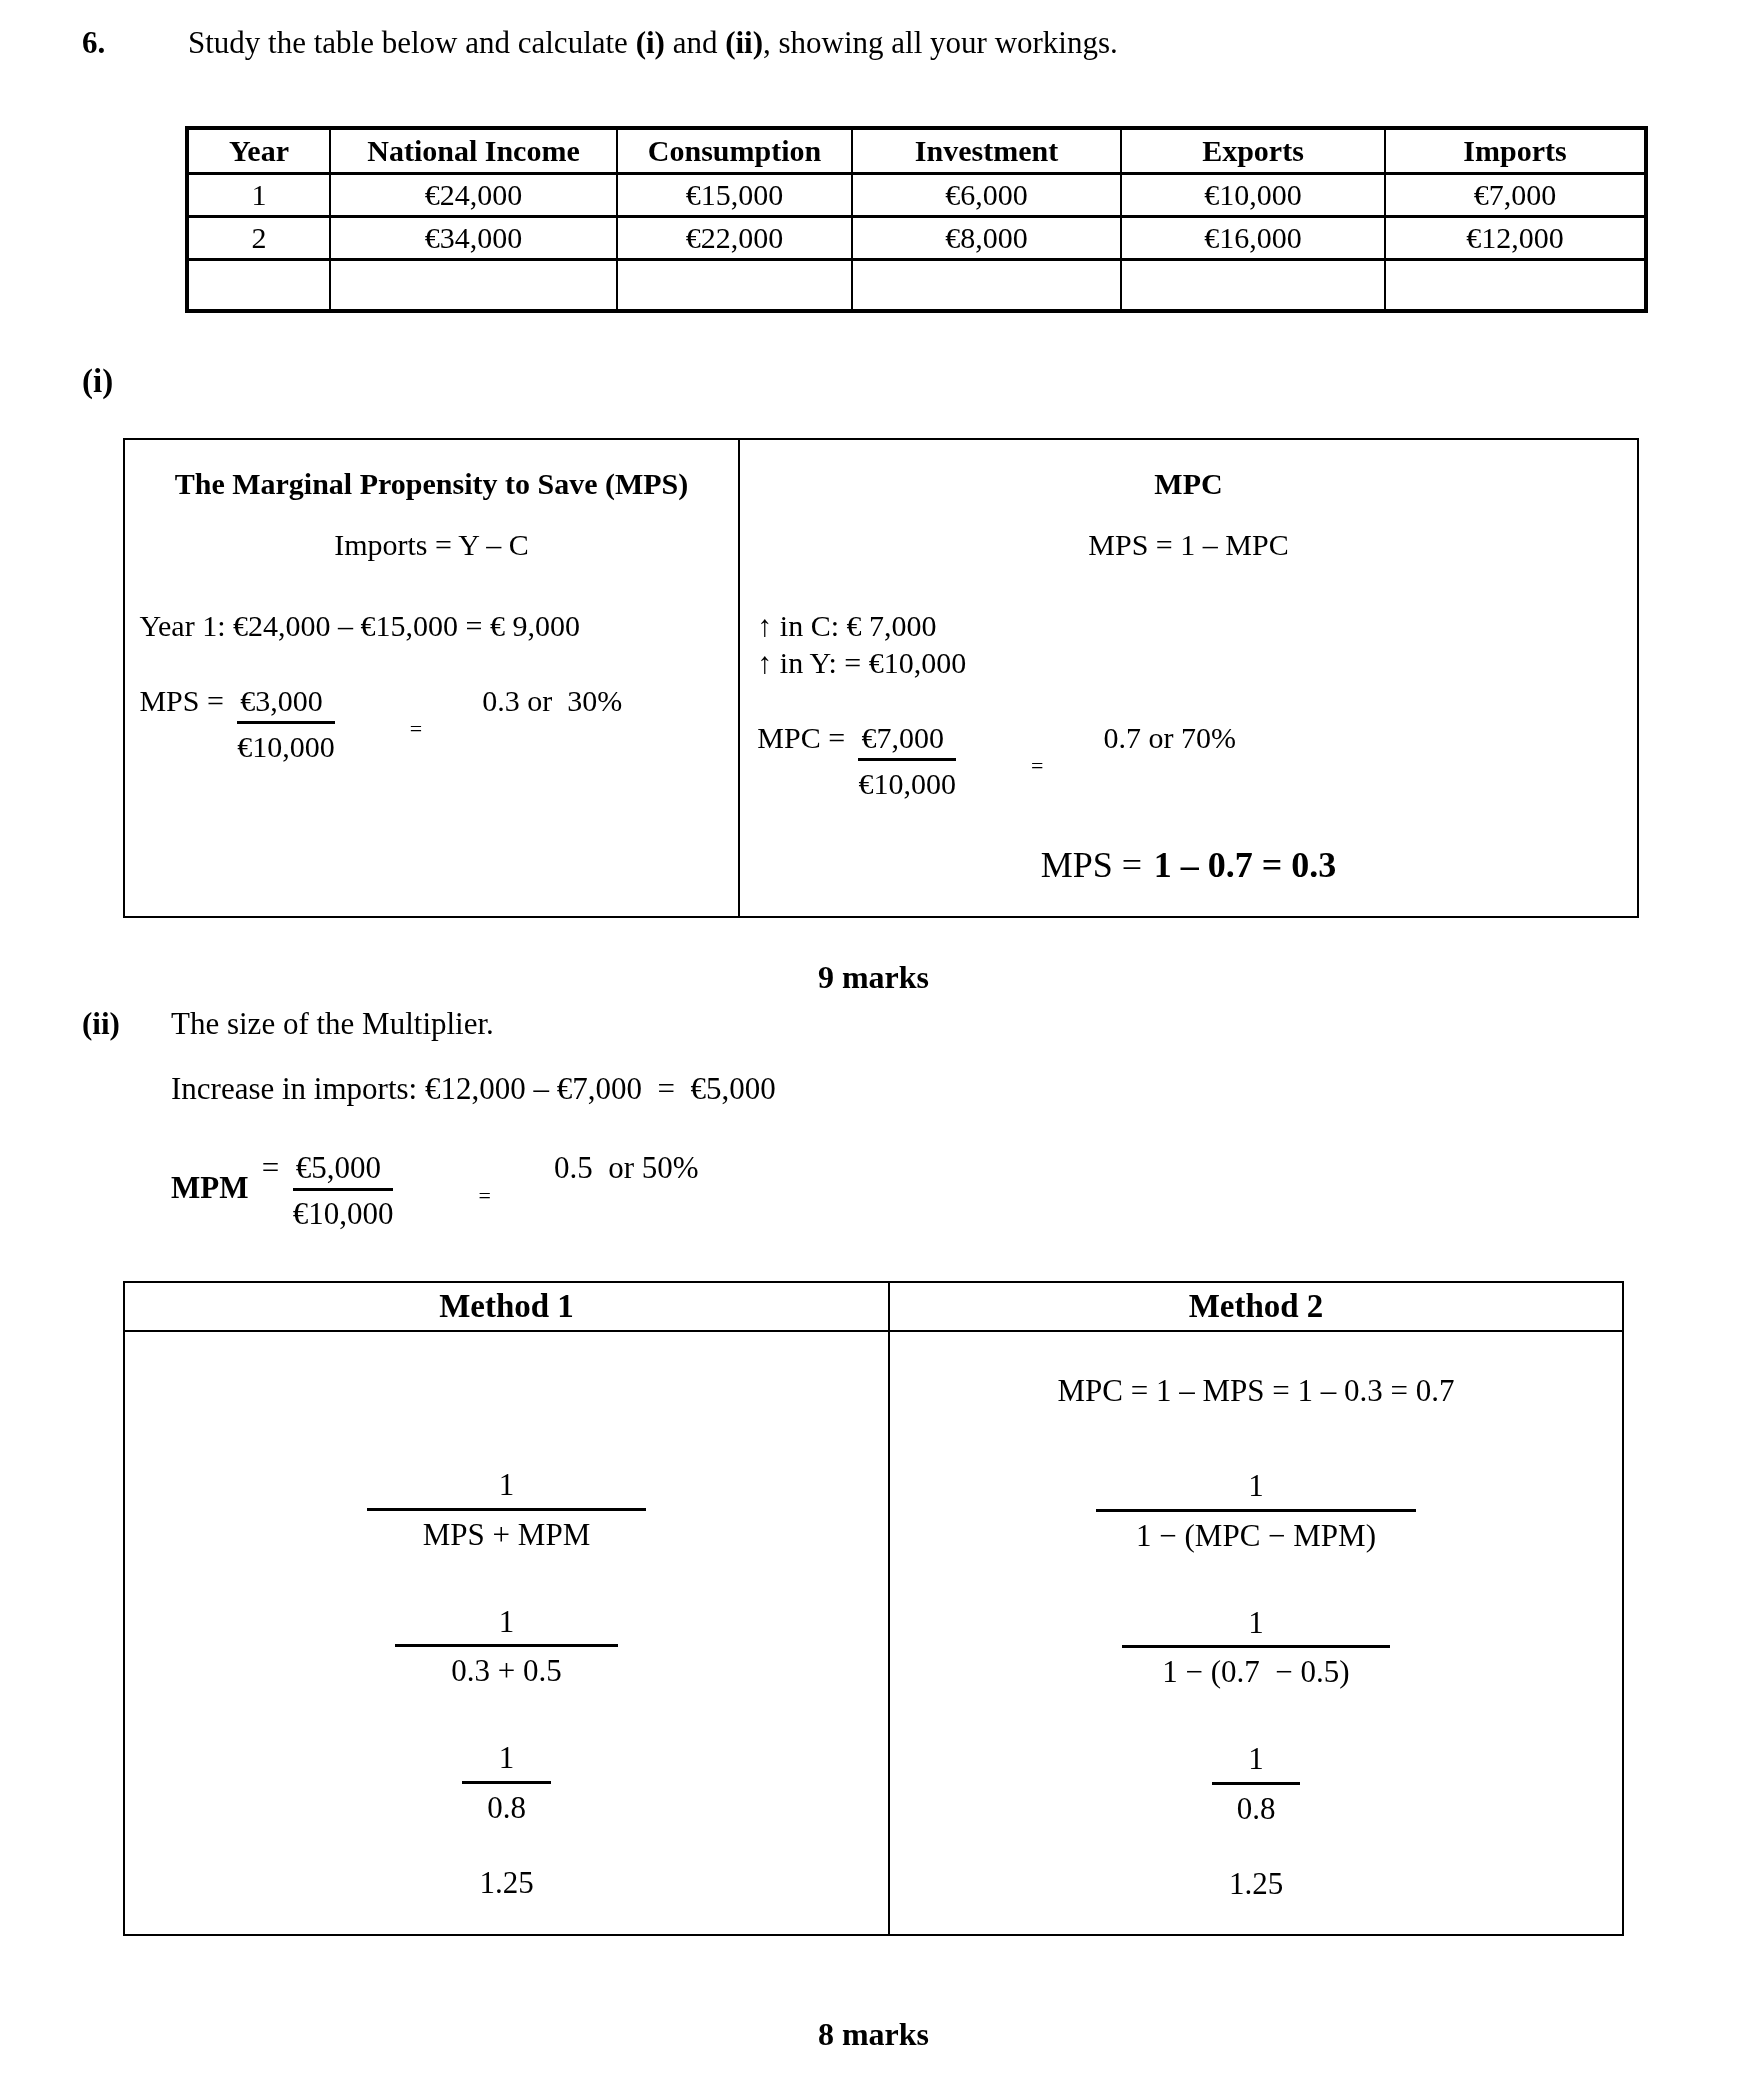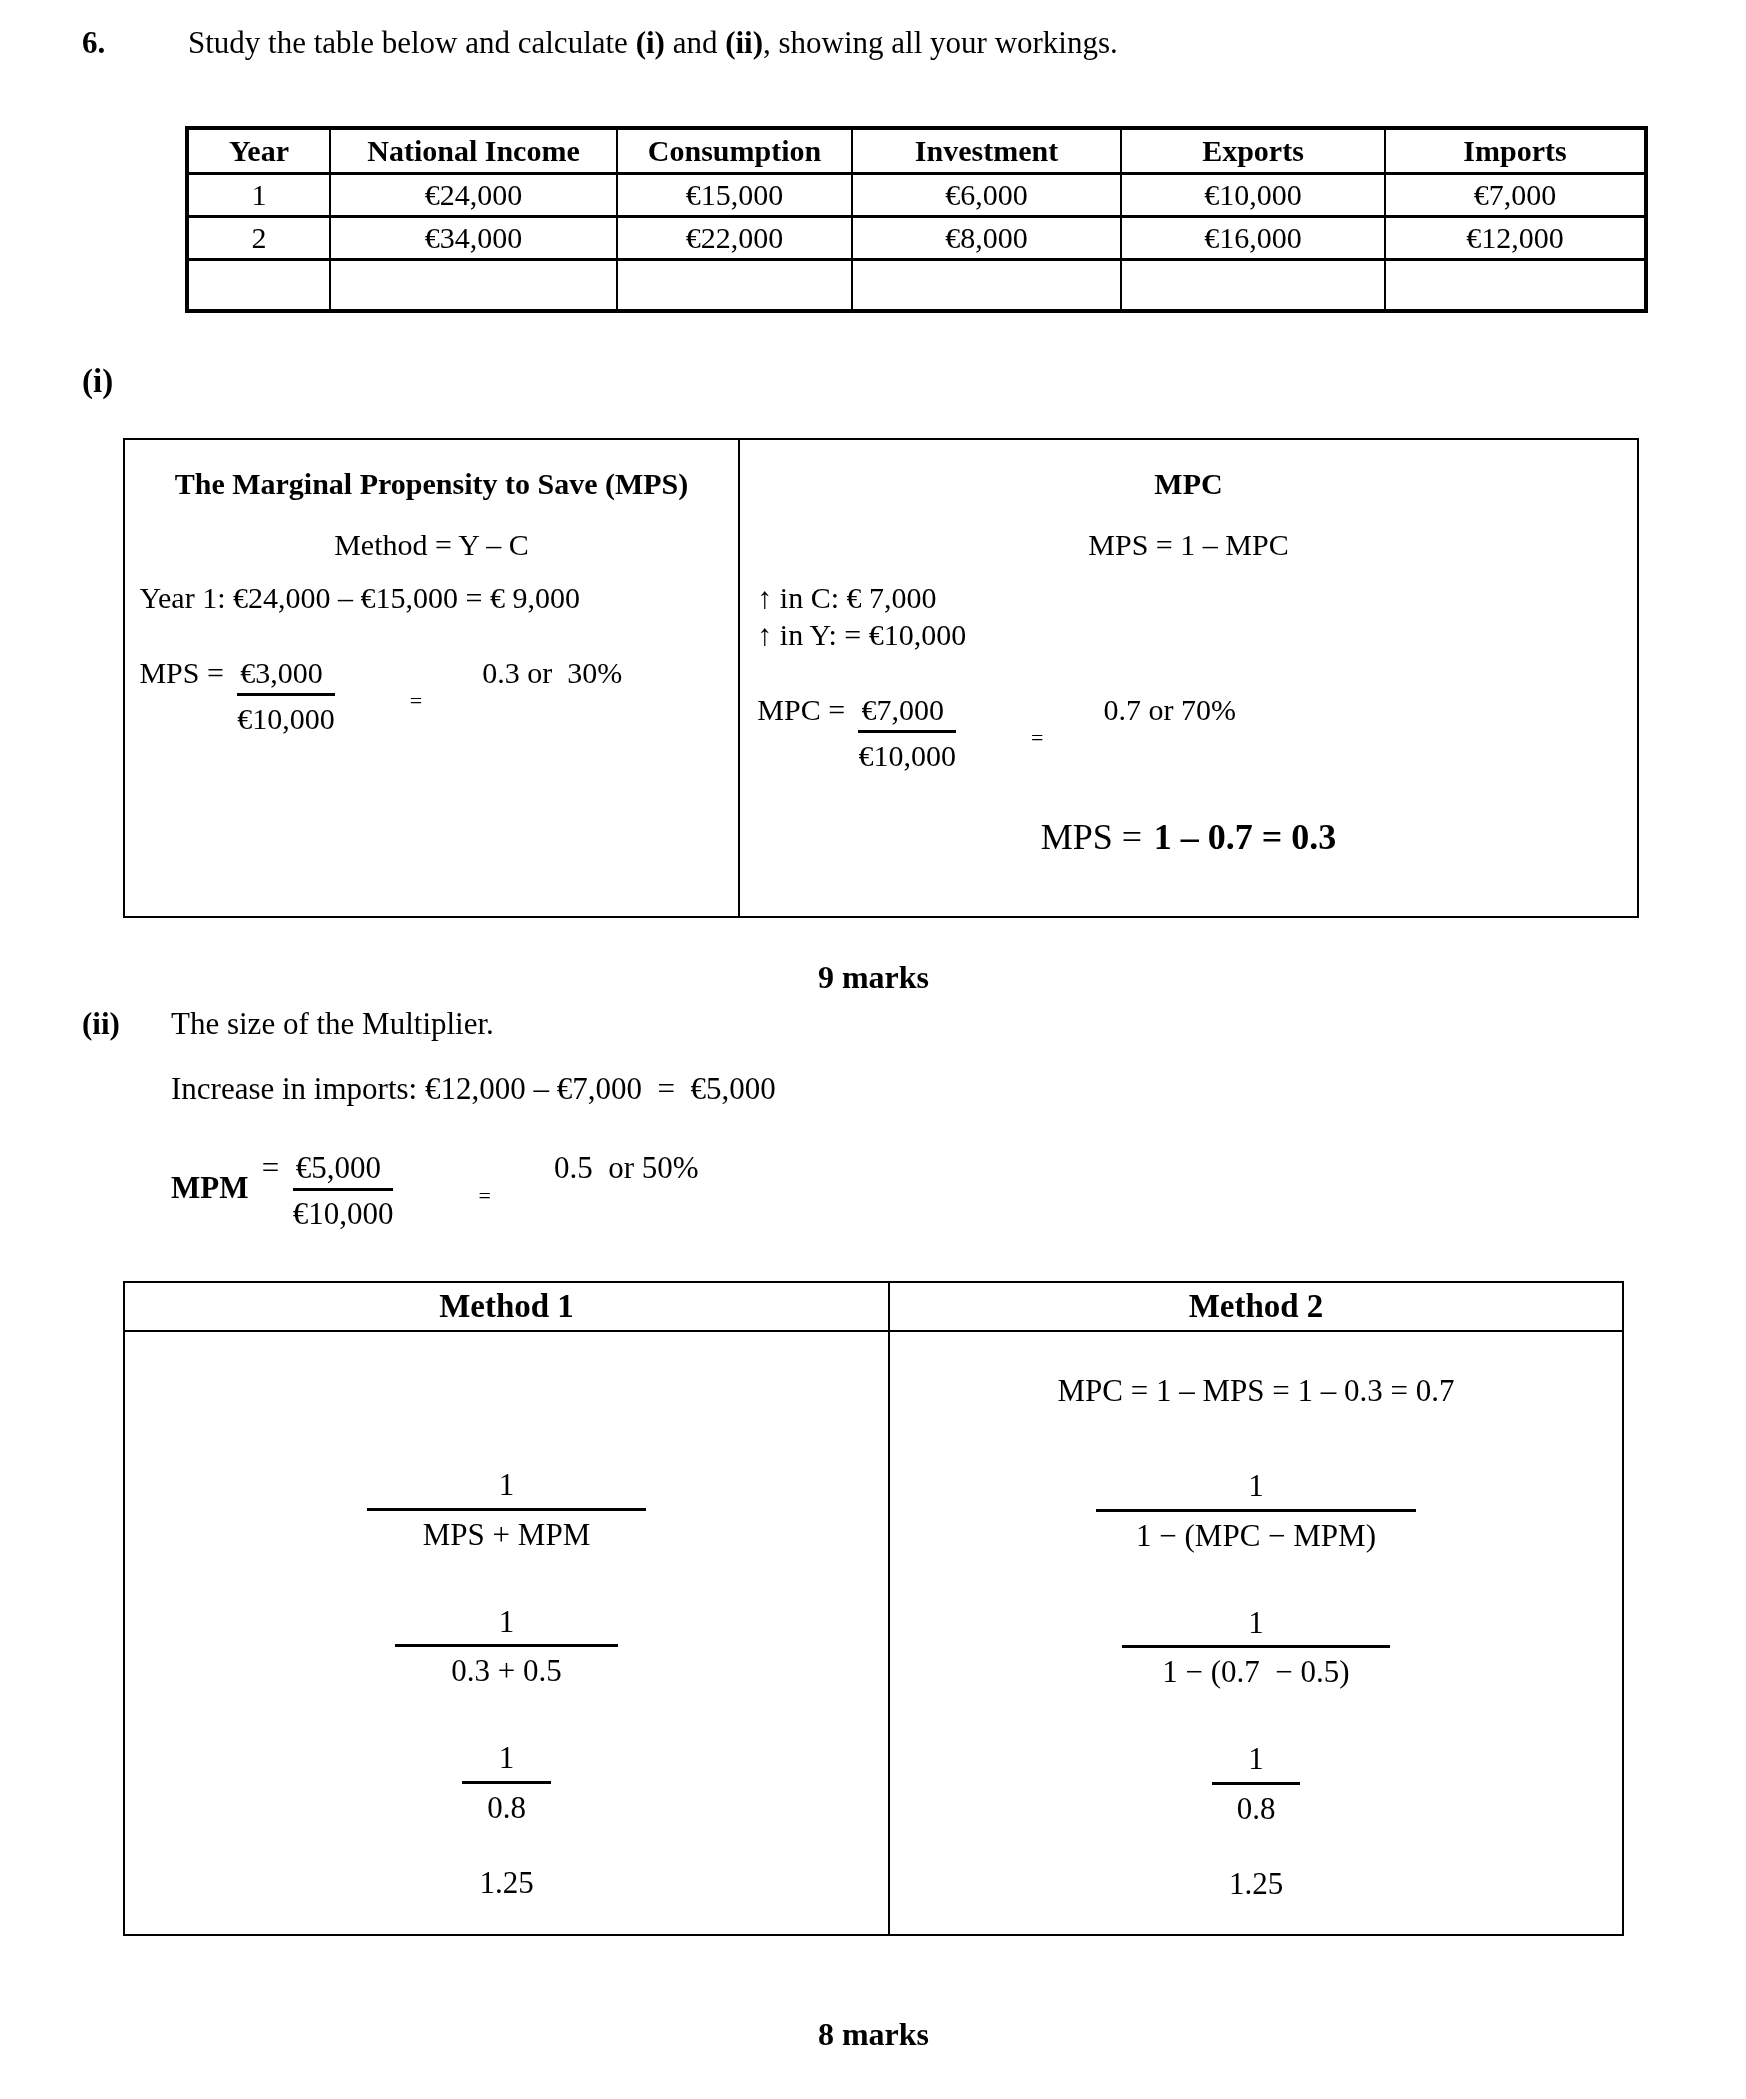--- a/index.html
+++ b/index.html
@@ -23,21 +23,21 @@
 
   
   .pi-label{position:absolute;top:363px;left:82px;font-size:33px;font-weight:bold;}
   .box-i{position:absolute;top:438px;left:123px;width:1516px;height:480px;border:2.9px solid #000;
          box-sizing:border-box;display:flex;}
   .col{box-sizing:border-box;padding-top:25px;}
   .colL{width:613px;}
   .colR{flex:1;border-left:2.9px solid #000;}
   .ctitle{text-align:center;font-weight:bold;line-height:37px;}
   .cformula{text-align:center;margin-top:24px;line-height:37px;}
-  .clines{margin-top:16px;padding-left:14.4px;line-height:37px;}
+  .clines{margin-top:44px;padding-left:14.4px;line-height:37px;}
   .colR .clines{padding-left:17.3px;}
   .calcrow{display:flex;align-items:flex-start;line-height:37px;}
   .box-i .calcrow{margin-top:38px;padding-left:14.4px;}
   .colR .calcrow{padding-left:17.3px;}
   .frac{display:inline-flex;flex-direction:column;margin-left:13.4px;}
   .fnum{border-bottom:3.8px solid #000;padding:0 4.8px 1.9px 2.9px;}
   .fden{padding-top:3.8px;}
   .smalleq{font-size:22px;margin-top:28px;margin-left:75px;}
   .fres{margin-left:60px;}
   .conclusion{margin-top:42px;text-align:center;font-size:36px;line-height:43px;}
@@ -136,21 +136,21 @@
         <td></td>
       </tr>
     </tbody>
   </table>
 
   <div class="pi-label">(i)</div>
 
   <div class="box-i">
     <div class="col colL">
       <div class="ctitle">The Marginal Propensity to Save (MPS)</div>
-      <div class="cformula">Method = Y – C</div>
+      <div class="cformula">Imports = Y – C</div>
       <div class="clines">
         <div class="pre">Year 1: €24,000 – €15,000 = € 9,000</div>
       </div>
       <div class="calcrow">
         <span class="pre">MPS =</span>
         <span class="frac">
           <span class="fnum">€3,000</span>
           <span class="fden">€10,000</span>
         </span>
         <span class="smalleq">=</span>

